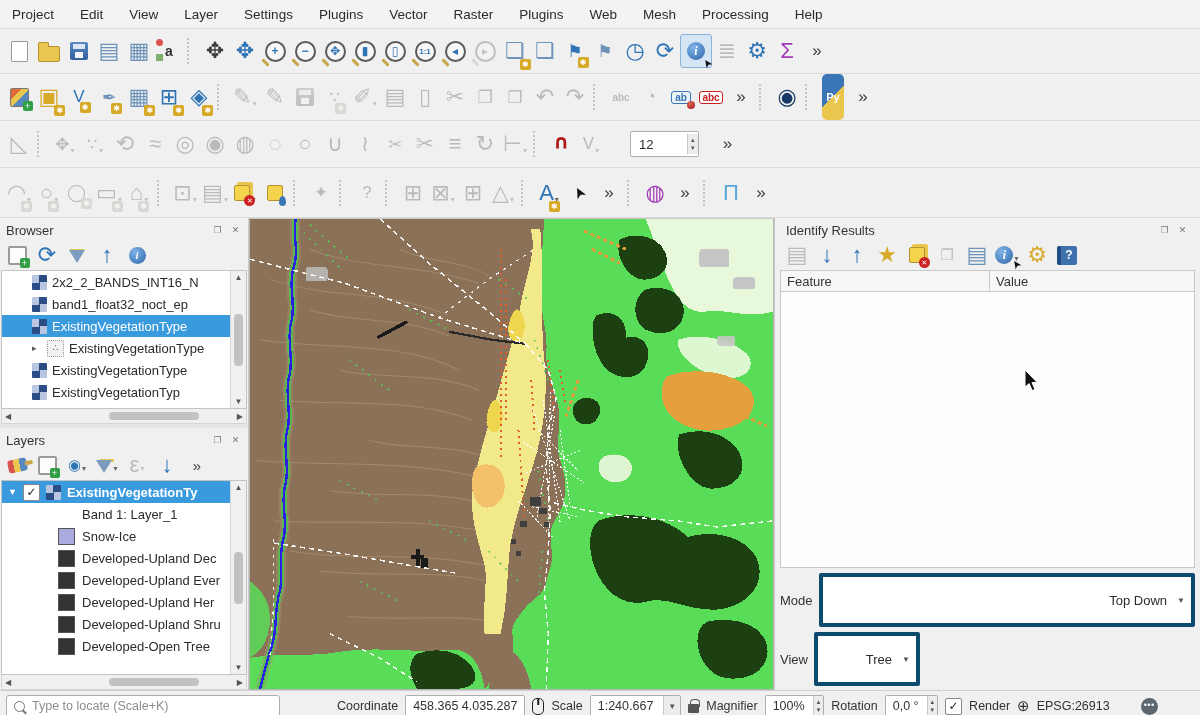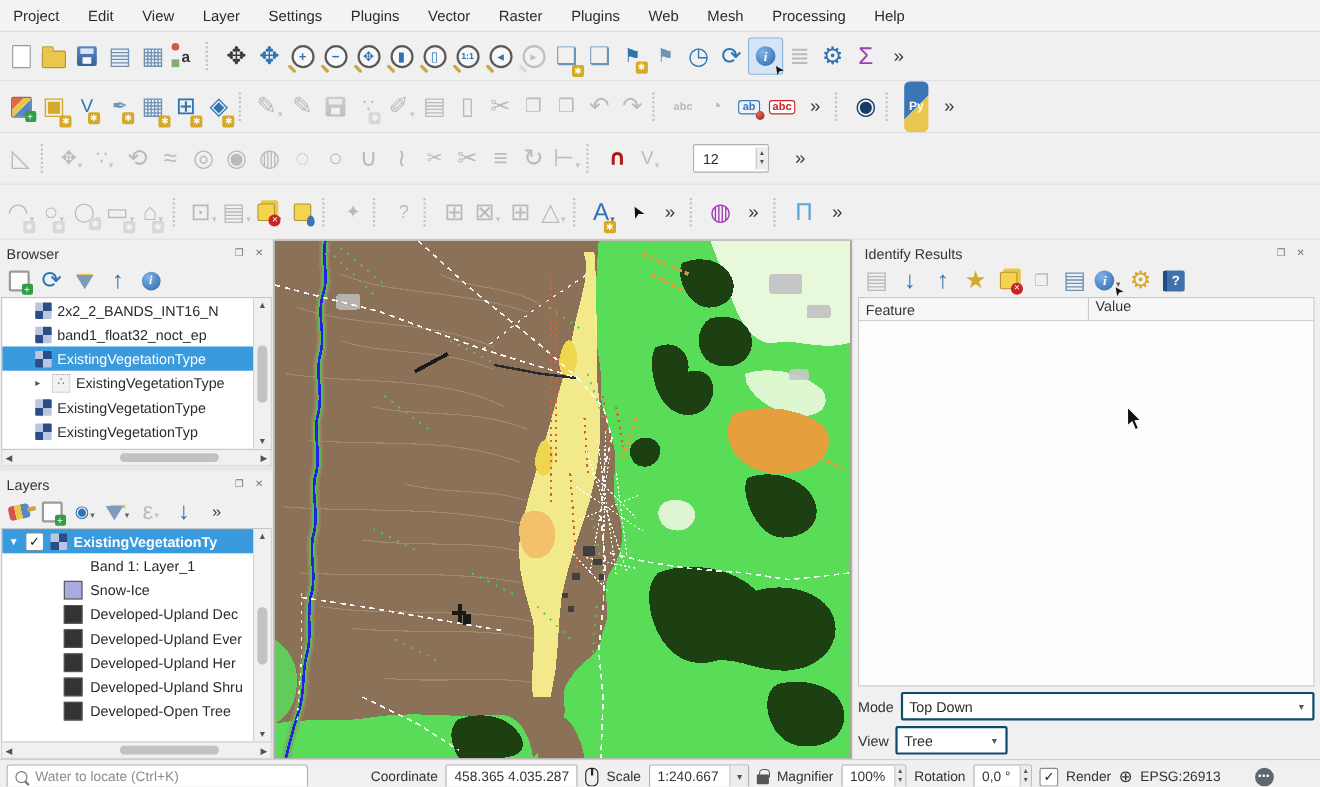--- a/index.html
+++ b/index.html
@@ -114,27 +114,27 @@
   .selrow{display:flex;align-items:center;height:22px;background:#3a9ade;color:#fff;gap:6px;padding-left:6px;white-space:nowrap}
   .selrow .exp{font-size:9px;color:#fff}
   .cb{width:15px;height:15px;background:#fff;border:1px solid #8a8a8a;border-radius:2px;color:#222;
       font-size:12px;line-height:14px;text-align:center;flex:0 0 auto}
   .bold{font-weight:bold}
   
   .mapwrap{flex:1;position:relative;background:#8a7158;border:1px solid #b5b5b5;border-top:1px solid #c9c9c9}
   .mapwrap svg{position:absolute;inset:0;width:100%;height:100%}
   
   .rightcol{width:415px;display:flex;flex-direction:column;background:#f0f0f0;border-left:1px solid #c9c9c9;padding:0 5px 4px 5px}
-  .ithead{display:flex;border:1px solid #c9c9c9;background:#f7f7f7;height:20px;align-items:flex-start}
+  .ithead{display:flex;border:1px solid #c9c9c9;background:#f7f7f7;height:20px;align-items:center}
   .ithead .hc{padding:0 6px;font-size:13px;color:#333}
   .ithead .hc:first-child{width:196px;border-right:1px solid #c9c9c9;align-self:stretch;display:flex;align-items:center}
   .itbody{flex:1;background:#fdfdfd;border:1px solid #c9c9c9;border-top:none;position:relative}
   .modeline{display:flex;align-items:center;gap:6px;margin-top:5px}
-  .sel-like{height:22px;border:2px solid #0c4a6e;background:#fff;border-radius:2px;display:flex;align-items:center;
-       justify-content:space-between;padding:0 6px;font-size:13px}
+  .sel-like{height:22px;border:4px solid #0c4a6e;background:#fff;border-radius:2px;display:flex;align-items:center;
+       justify-content:flex-end;padding:12px 6px;font-size:13px}
   .sel-like .dd{font-size:8px;color:#555;margin-left:10px}
   .grow{flex:1}
   .w90{width:86px}
   .cursor-arrow{position:absolute;left:243px;top:78px}
   
   .status{height:30px;display:flex;align-items:center;gap:7px;padding:0 6px;background:#f0f0f0;
         border-top:1px solid #cfcfcf;font-size:12.5px;color:#333}
   .locate{width:258px;height:21px;border:1px solid #aeaeae;border-radius:3px;background:#fff;display:flex;
         align-items:center;gap:7px;padding:0 7px;color:#8d8d8d}
   .slens{width:9px;height:9px;border:1.6px solid #777;border-radius:50%;position:relative;flex:0 0 auto}
@@ -873,21 +873,21 @@
         <span>Tree</span>
           <span class="dd">▼</span>
       </span>
     </div>
   </div>
 </div>
 
 <div class="status">
   <div class="locate">
     <span class="slens"></span>
-    <span>Water to locate (Ctrl+K)</span>
+    <span>Type to locate (Scale+K)</span>
   </div>
   <span class="statlabel" style="margin-left:50px">Coordinate</span>
   <span class="sbox">458.365 4.035.287</span>
   <span class="mouseico"></span>
   <span class="statlabel">Scale</span>
   <span class="sbox scombo">
     <span>1:240.667</span>
       <span class="ddbtn">▼</span>
   </span>
   <span class="lockico"></span>

